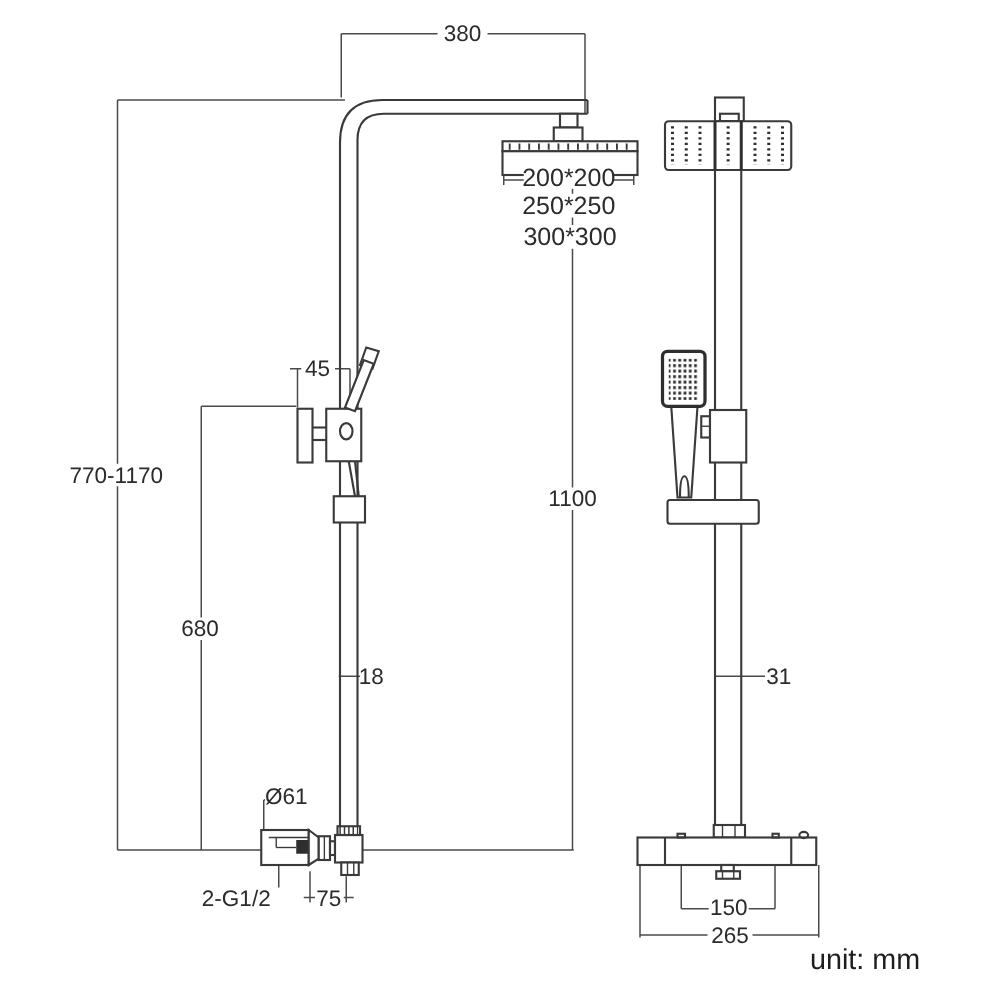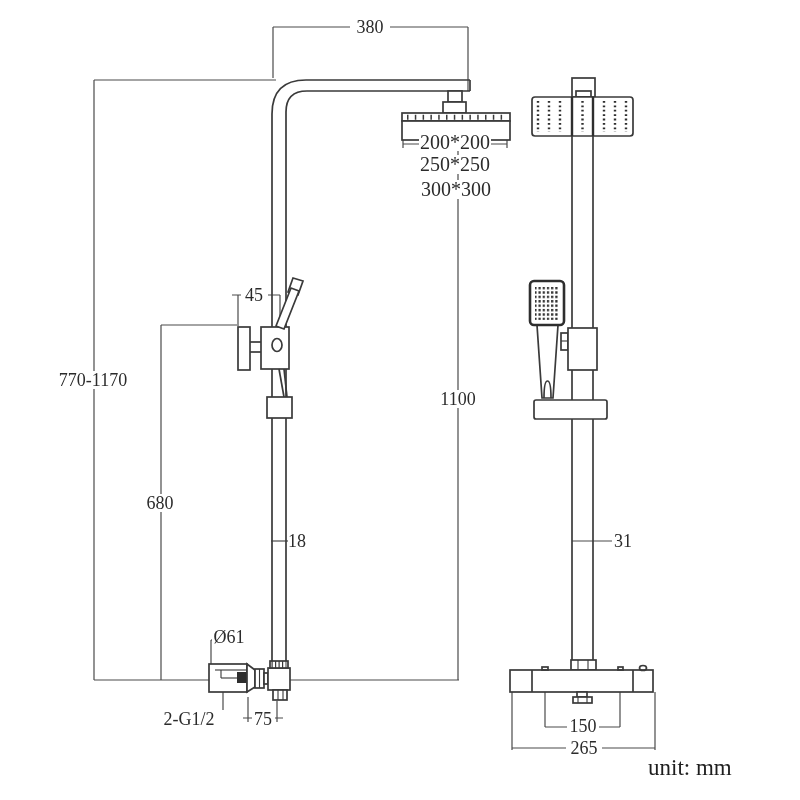--- a/index.html
+++ b/index.html
@@ -1,16 +1,16 @@
 <!DOCTYPE html>
 <html><head>
 <meta charset="utf-8">
 <style>
   html,body{margin:0;padding:0;background:#ffffff;}
-  .stage{width:800px;height:800px;position:relative;background:#ffffff;font-family:Liberation Serif, serif;}
+  .stage{width:800px;height:800px;position:relative;background:#ffffff;font-family:Liberation Sans, sans-serif;}
   svg{display:block;}
   .obj{stroke:#3a3a3a;stroke-width:1.7;fill:none;}
   .objf{stroke:#3a3a3a;stroke-width:1.7;fill:#ffffff;}
   .objb{stroke:#2e2e2e;stroke-width:2.6;fill:#ffffff;}
   .dim{stroke:#4a4a4a;stroke-width:1.2;fill:none;}
   .thin{stroke:#3a3a3a;stroke-width:1.1;fill:none;}
   .dark{fill:#2e2e2e;stroke:none;}
   .lbl{fill:#2b2b2b;font-size:18px;}
   .lbl2{fill:#2b2b2b;font-size:20px;}
   .unit{fill:#1e1e1e;font-size:23px;}

